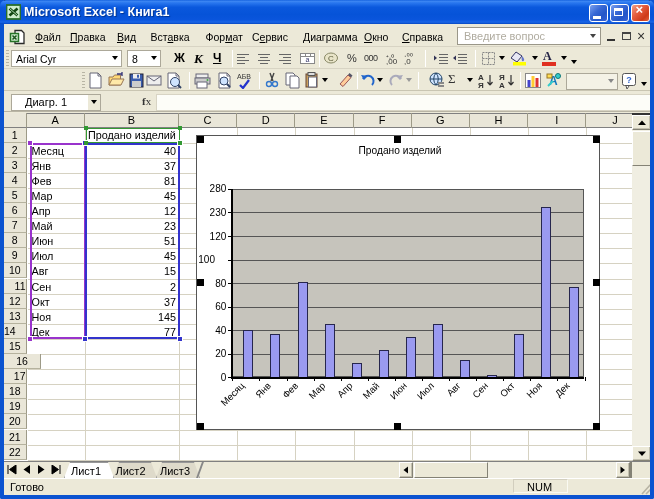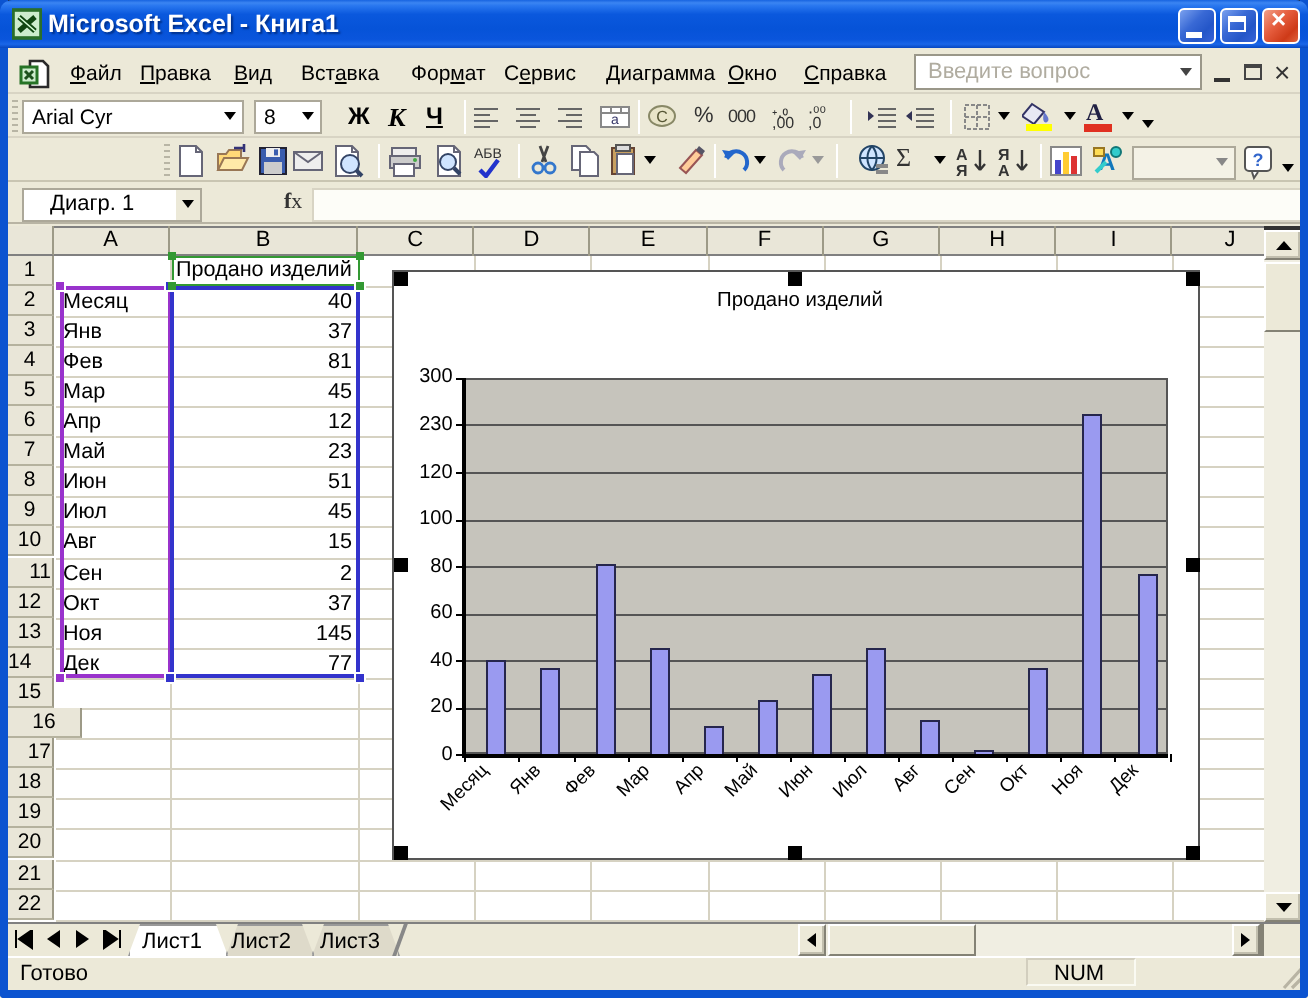--- a/index.html
+++ b/index.html
@@ -365,30 +365,30 @@
 <div class="ab" style="left:232.3px;top:330.2px;width:352.2px;height:1px;background:#555;z-index:12"></div>
 <div class="txt" style="left:198.3px;top:324.8px;width:28px;text-align:right;font-size:10px;z-index:12">40</div>
 <div class="ab" style="left:228.3px;top:330.2px;width:4px;height:1px;background:#000;z-index:12"></div>
 <div class="ab" style="left:232.3px;top:306.7px;width:352.2px;height:1px;background:#555;z-index:12"></div>
 <div class="txt" style="left:198.3px;top:301.2px;width:28px;text-align:right;font-size:10px;z-index:12">60</div>
 <div class="ab" style="left:228.3px;top:306.7px;width:4px;height:1px;background:#000;z-index:12"></div>
 <div class="ab" style="left:232.3px;top:283.1px;width:352.2px;height:1px;background:#555;z-index:12"></div>
 <div class="txt" style="left:198.3px;top:277.6px;width:28px;text-align:right;font-size:10px;z-index:12">80</div>
 <div class="ab" style="left:228.3px;top:283.1px;width:4px;height:1px;background:#000;z-index:12"></div>
 <div class="ab" style="left:232.3px;top:259.5px;width:352.2px;height:1px;background:#555;z-index:12"></div>
-<div class="txt" style="left:198.3px;top:254.0px;width:28px;text-align:right;font-size:10px;z-index:12">100</div>
+<div class="txt" style="left:198.3px;top:254.0px;width:28px;font-size:10px;z-index:12">100</div>
 <div class="ab" style="left:228.3px;top:259.5px;width:4px;height:1px;background:#000;z-index:12"></div>
 <div class="ab" style="left:232.3px;top:236.0px;width:352.2px;height:1px;background:#555;z-index:12"></div>
 <div class="txt" style="left:198.3px;top:230.5px;width:28px;text-align:right;font-size:10px;z-index:12">120</div>
 <div class="ab" style="left:228.3px;top:236.0px;width:4px;height:1px;background:#000;z-index:12"></div>
 <div class="ab" style="left:232.3px;top:212.4px;width:352.2px;height:1px;background:#555;z-index:12"></div>
 <div class="txt" style="left:198.3px;top:206.9px;width:28px;text-align:right;font-size:10px;z-index:12">230</div>
 <div class="ab" style="left:228.3px;top:212.4px;width:4px;height:1px;background:#000;z-index:12"></div>
 <div class="ab" style="left:232.3px;top:188.8px;width:352.2px;height:1px;background:#555;z-index:12"></div>
-<div class="txt" style="left:198.3px;top:183.3px;width:28px;text-align:right;font-size:10px;z-index:12">300</div>
+<div class="txt" style="left:198.3px;top:183.3px;width:28px;text-align:right;font-size:10px;z-index:12">280</div>
 <div class="ab" style="left:228.3px;top:188.8px;width:4px;height:1px;background:#000;z-index:12"></div>
 <div class="ab" style="left:231.3px;top:188.8px;width:1.5px;height:189.6px;background:#000;z-index:13"></div>
 <div class="ab" style="left:231.3px;top:377.4px;width:353.2px;height:1.5px;background:#000;z-index:13"></div>
 <div class="ab" style="left:232.3px;top:377.4px;width:1px;height:4px;background:#000;z-index:13"></div>
 <div class="ab" style="left:259.4px;top:377.4px;width:1px;height:4px;background:#000;z-index:13"></div>
 <div class="ab" style="left:286.5px;top:377.4px;width:1px;height:4px;background:#000;z-index:13"></div>
 <div class="ab" style="left:313.6px;top:377.4px;width:1px;height:4px;background:#000;z-index:13"></div>
 <div class="ab" style="left:340.7px;top:377.4px;width:1px;height:4px;background:#000;z-index:13"></div>
 <div class="ab" style="left:367.8px;top:377.4px;width:1px;height:4px;background:#000;z-index:13"></div>
 <div class="ab" style="left:394.9px;top:377.4px;width:1px;height:4px;background:#000;z-index:13"></div>

